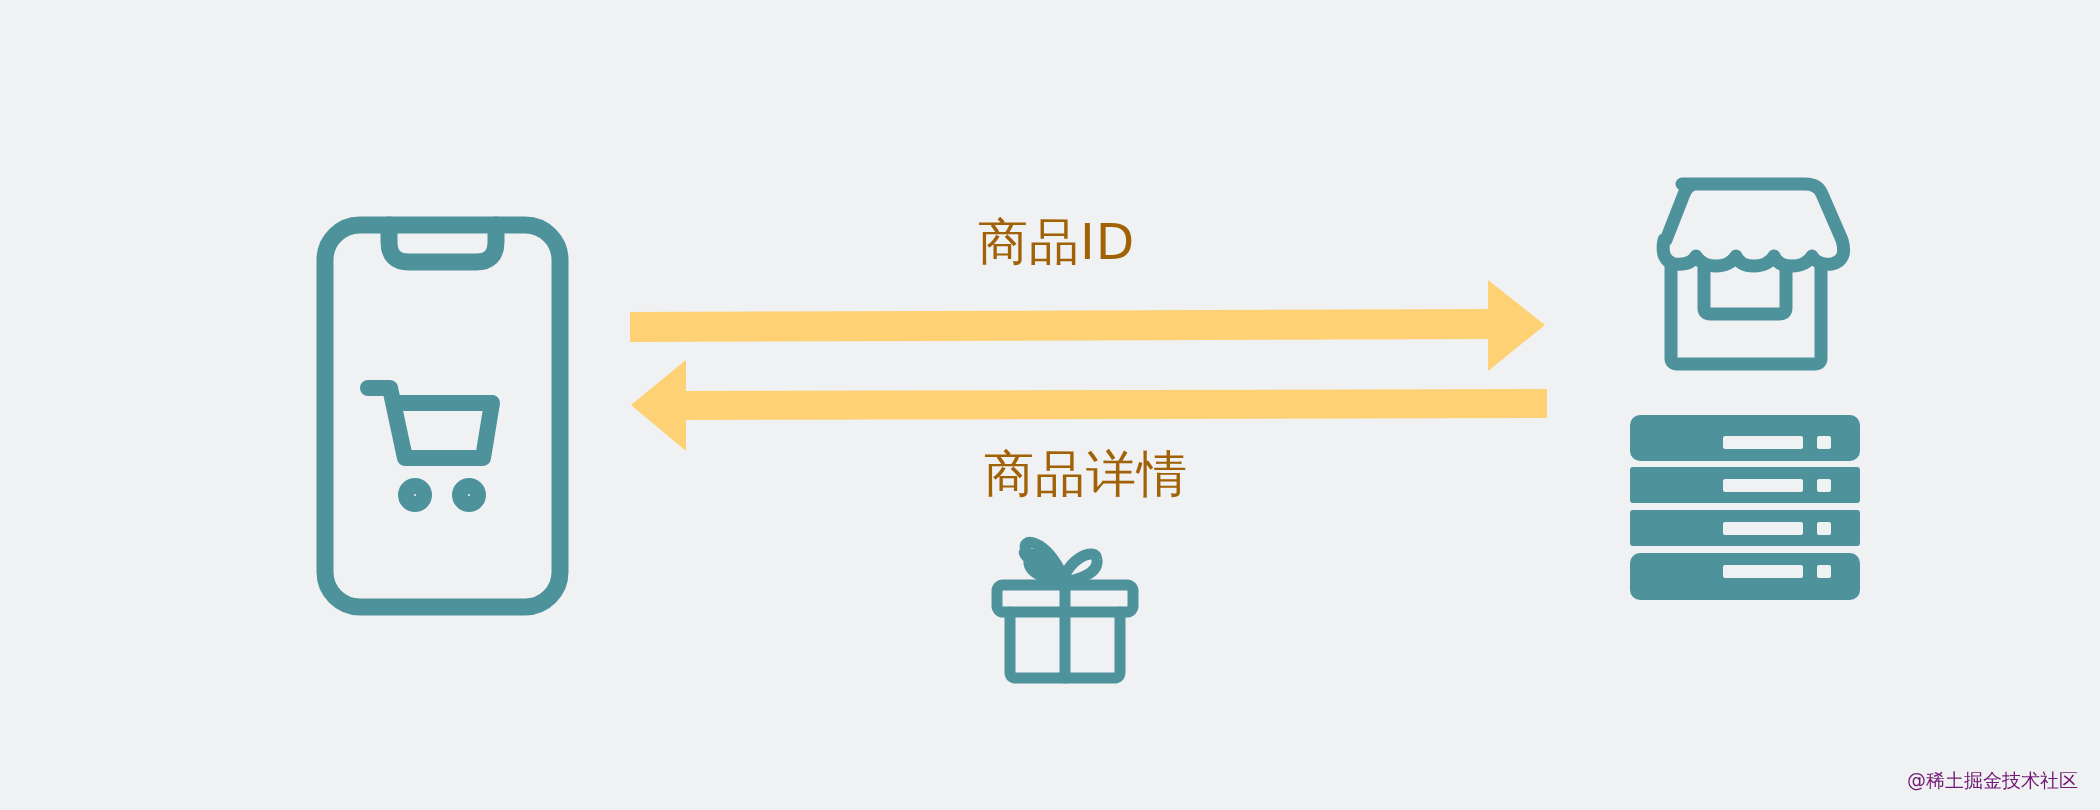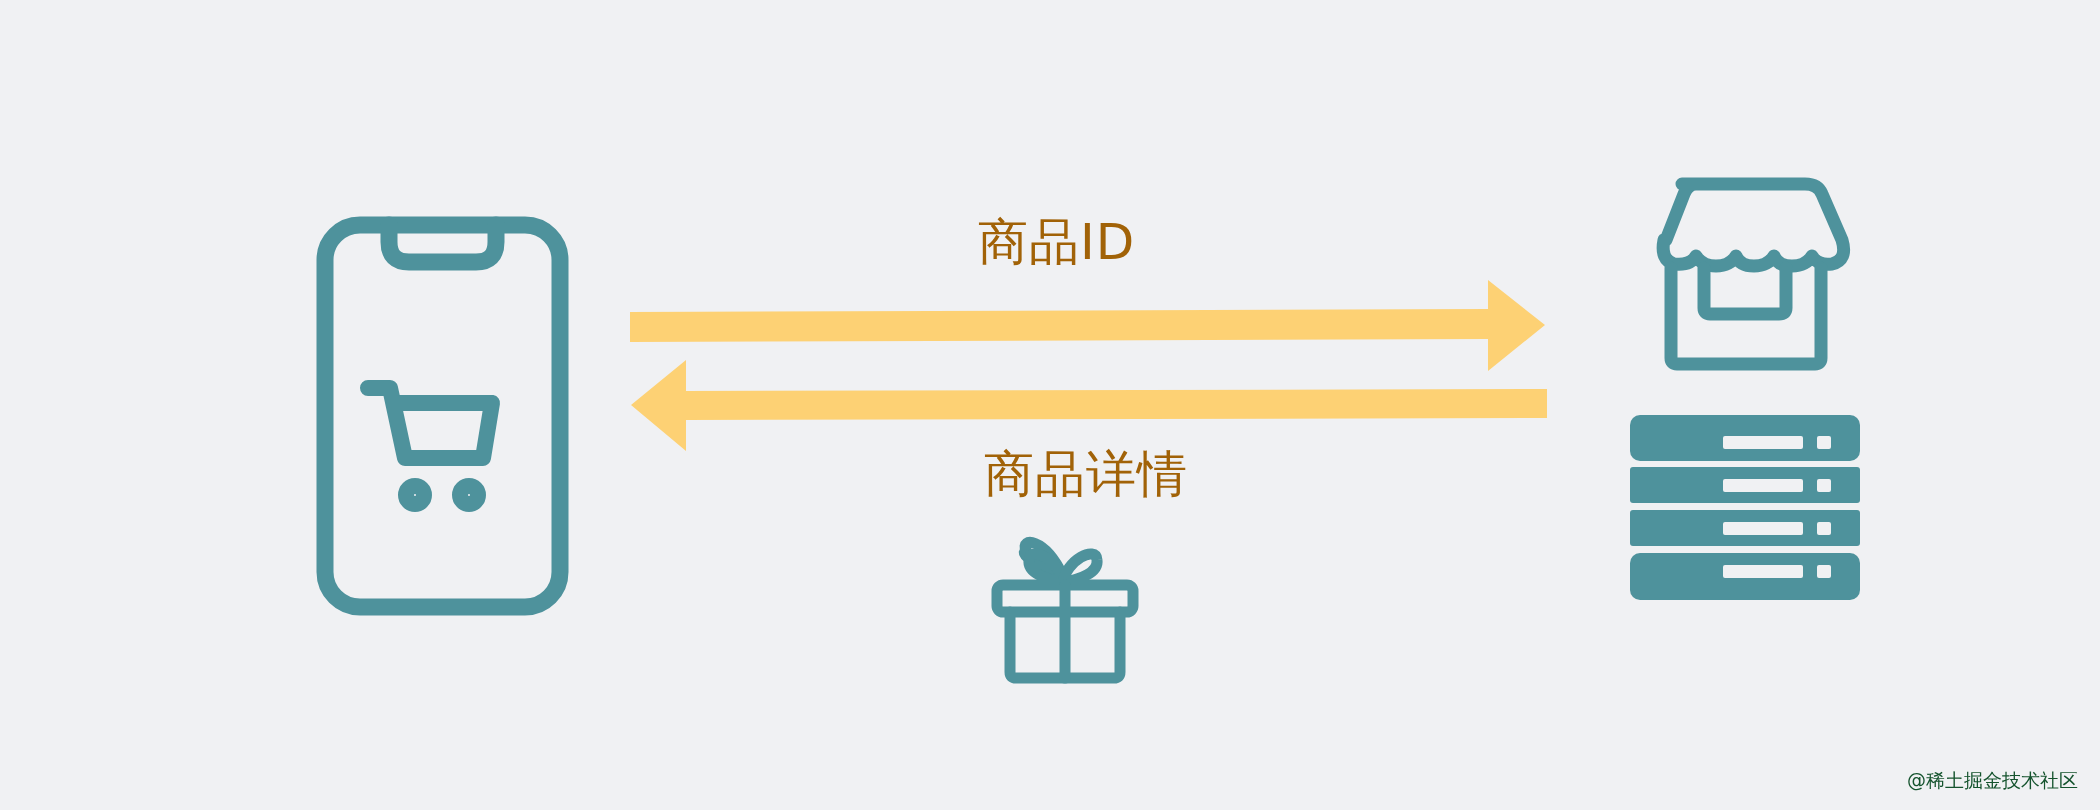--- a/index.html
+++ b/index.html
@@ -16,21 +16,21 @@
       color: #a16207;
       font-size: 50px;
       font-weight: normal;
       letter-spacing: 1px;
       white-space: nowrap;
       line-height: 1;
     }
     .watermark {
       position: absolute;
       right: 22px; bottom: 16px;
-      color: #14532d;
+      color: #701a75;
       font-size: 19px;
       font-family: "DejaVu Sans", sans-serif;
       white-space: nowrap;
     }
   </style>
 </head>
 <body>
 
 <svg class="layer" width="2100" height="810" viewBox="0 0 2100 810" style="pointer-events:none">
   <g fill="none" stroke="#4e929c" stroke-width="17" stroke-linecap="round" stroke-linejoin="round">

